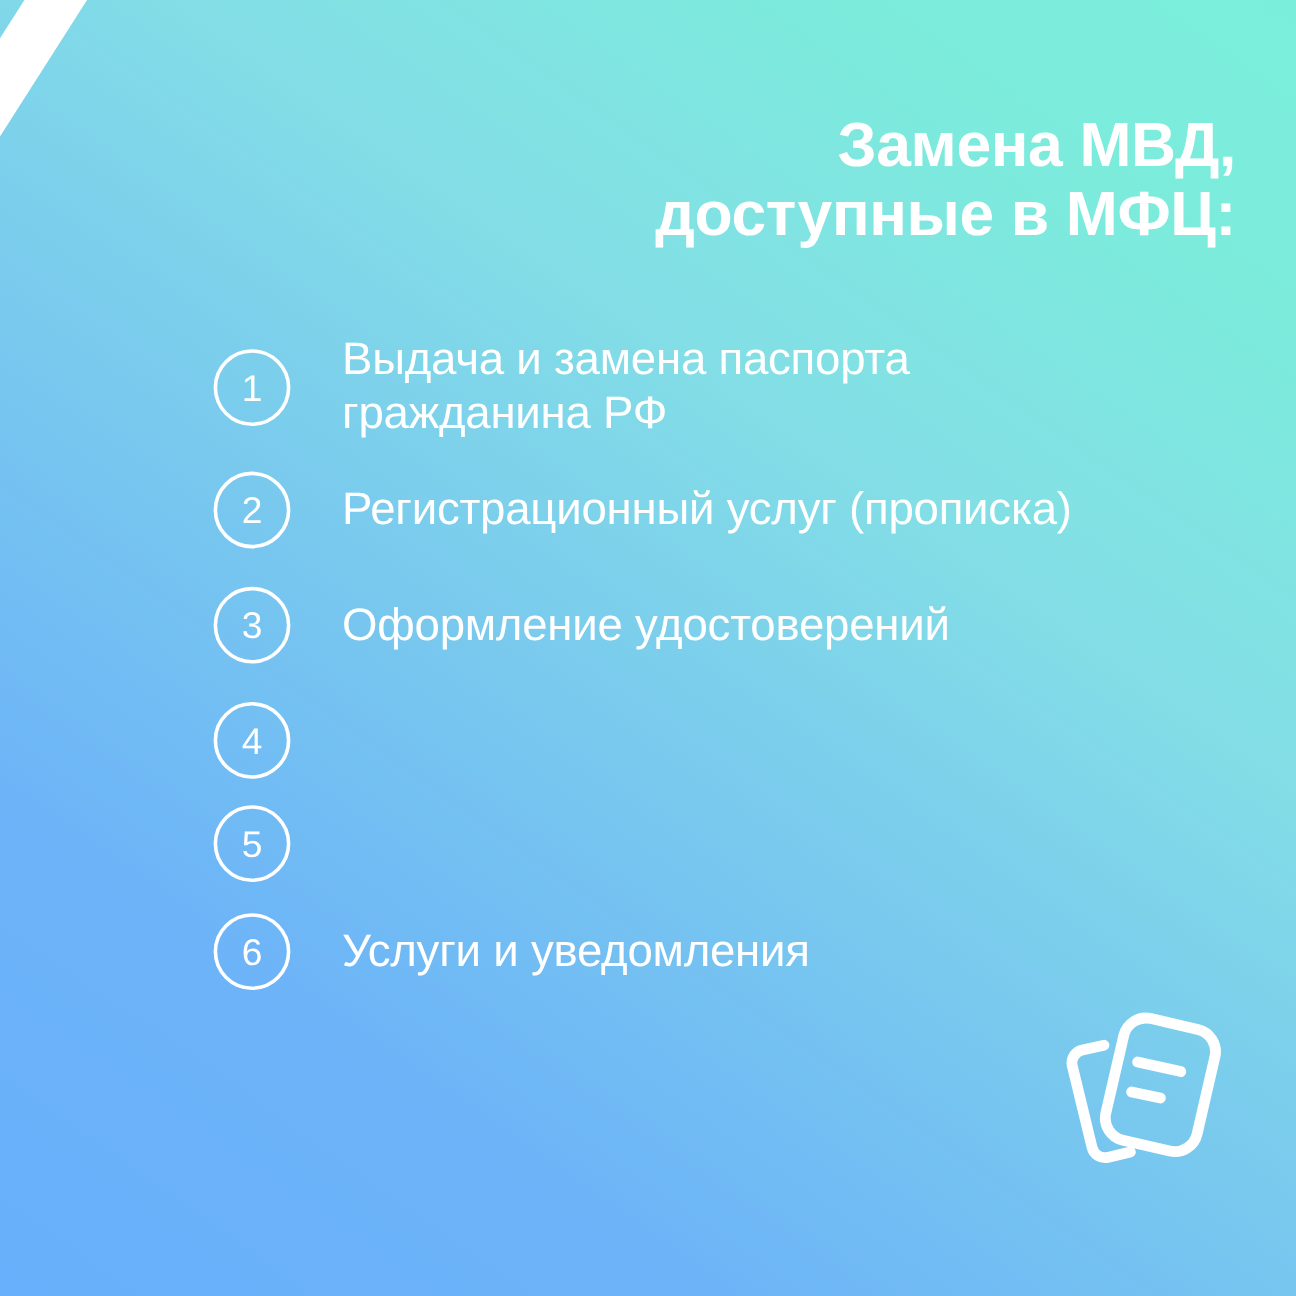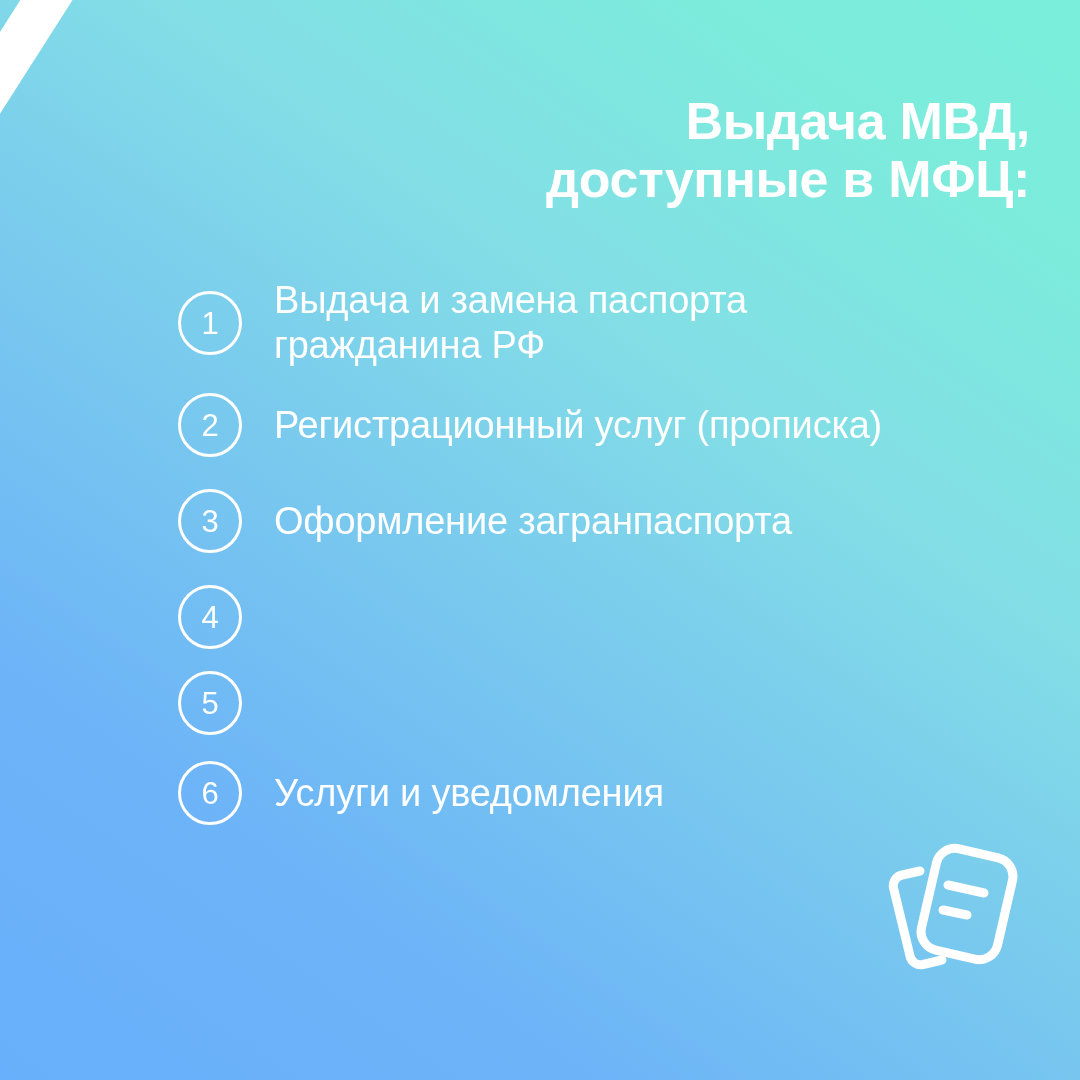--- a/index.html
+++ b/index.html
@@ -71,21 +71,21 @@
     font-size: 31px;
     font-weight: 400;
     display: flex;
     align-items: center;
     justify-content: center;
     line-height: 1;
     box-sizing: border-box;
   }
 
   .item-text {
-    margin-left: 32px;
+    margin-left: 43px;
     color: #ffffff;
     font-size: 38px;
     font-weight: 400;
     line-height: 1.19;
     letter-spacing: -0.2px;
     white-space: pre-line;
   }
 
   
   .item.i1 { margin-bottom: 18px; }
@@ -106,39 +106,39 @@
   }
   .docs-icon svg { display: block; width: 100%; height: 100%; }
 </style>
 </head>
 <body>
 
 <div class="poster">
 
   <div class="stripe"></div>
 
-  <div class="title">Выдача МВД,
+  <div class="title">Замена МВД,
 доступные в МФЦ:</div>
 
   <div class="list">
 
     <div class="item i1">
       <div class="item-num">1</div>
       <div class="item-text">Выдача и замена паспорта
 гражданина РФ</div>
     </div>
 
     <div class="item i2">
       <div class="item-num">2</div>
       <div class="item-text">Регистрационный услуг (прописка)</div>
     </div>
 
     <div class="item i3">
       <div class="item-num">3</div>
-      <div class="item-text">Оформление загранпаспорта</div>
+      <div class="item-text">Оформление удостоверений</div>
     </div>
 
     <div class="item i4">
       <div class="item-num">4</div>
     </div>
 
     <div class="item i5">
       <div class="item-num">5</div>
     </div>
 

